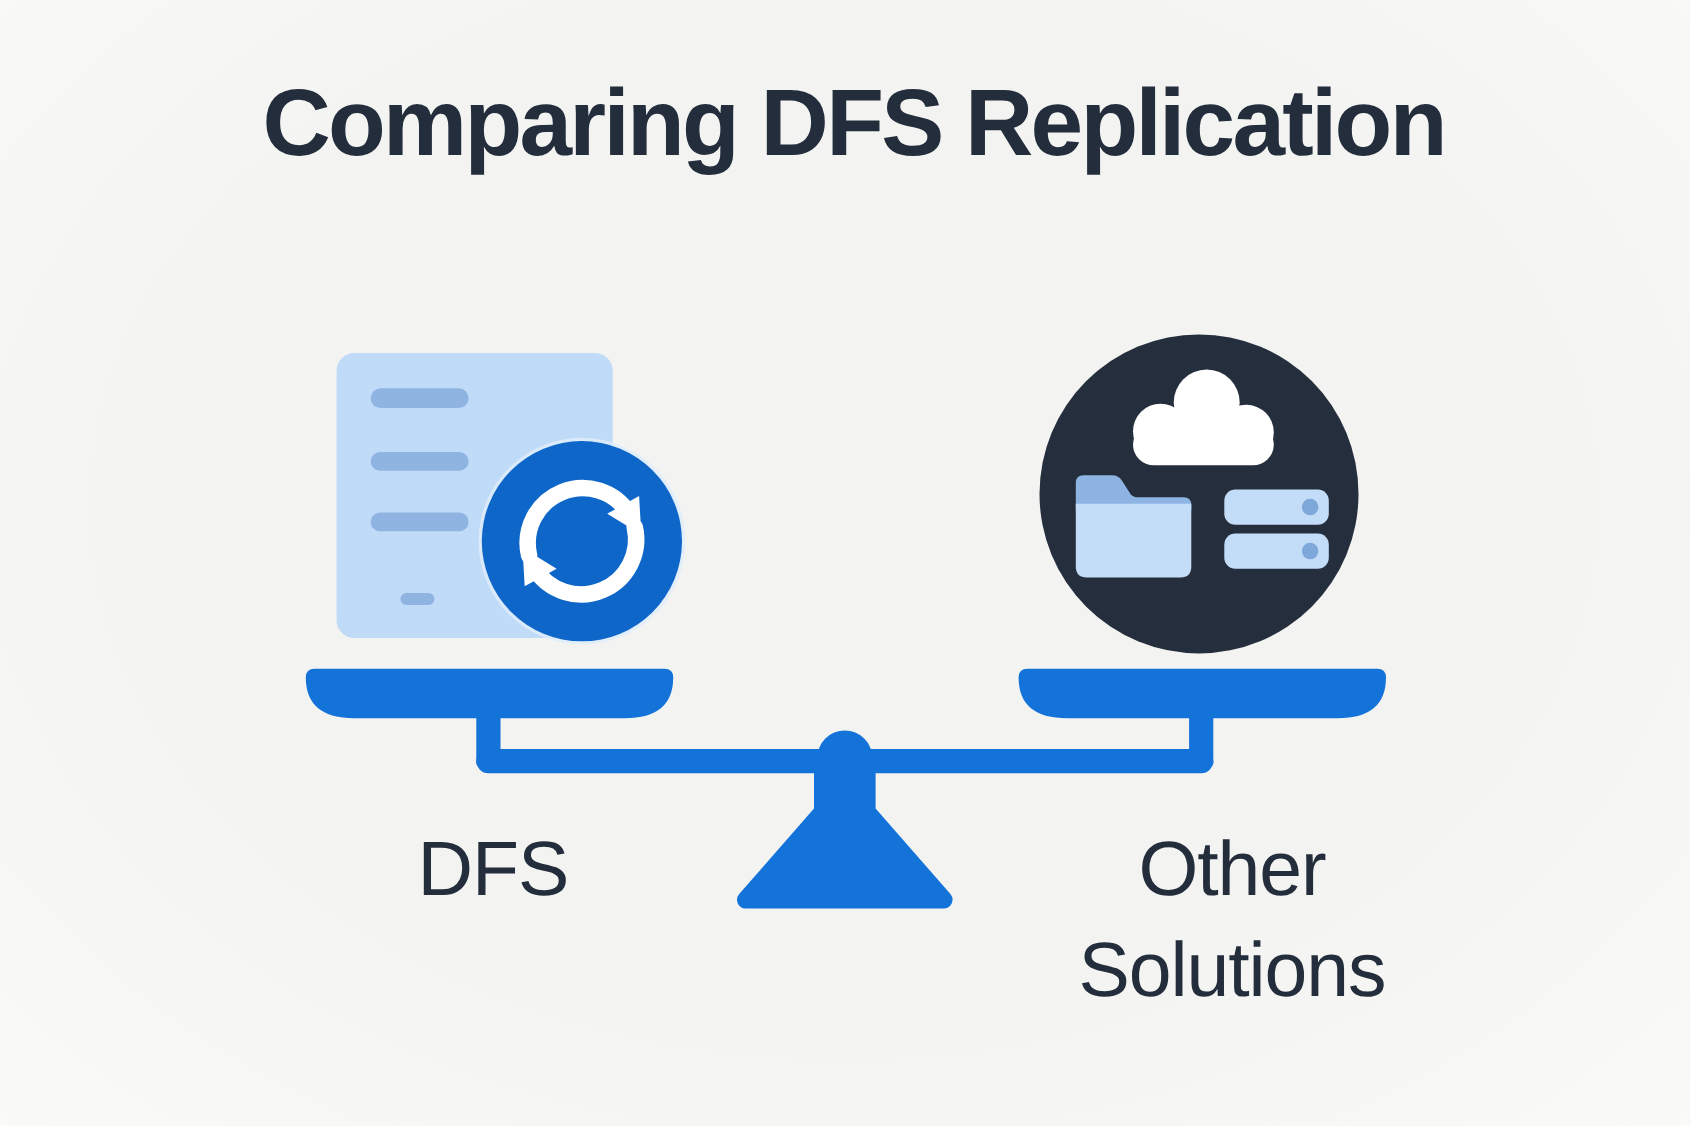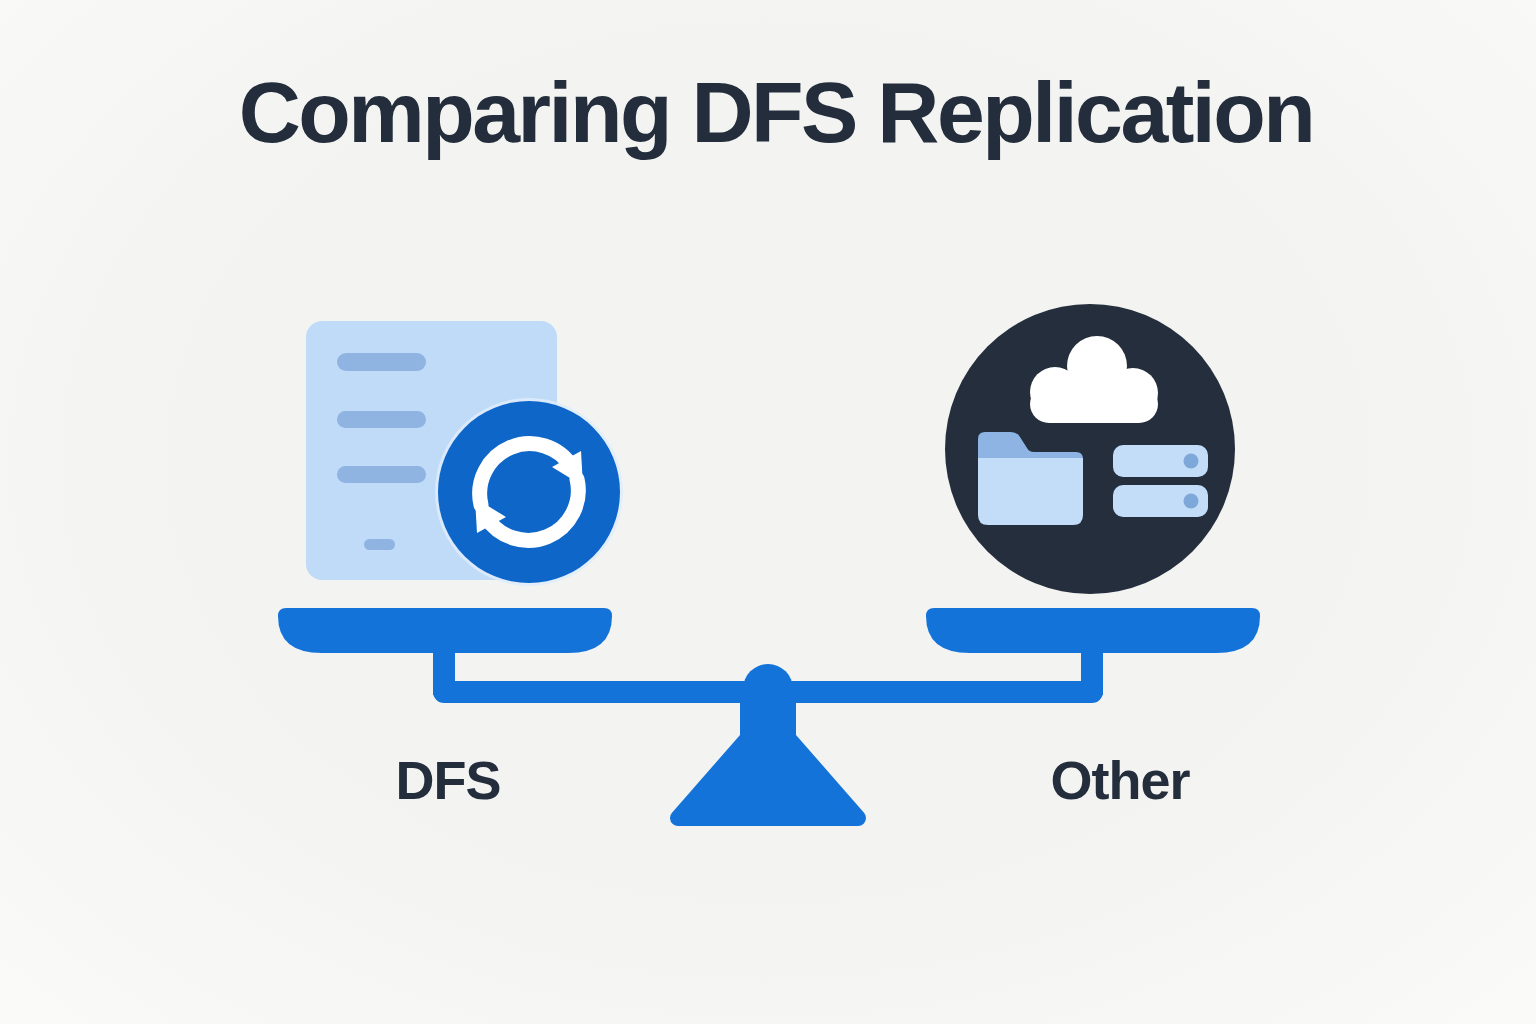--- a/index.html
+++ b/index.html
@@ -89,22 +89,22 @@
   .scale-part{fill:var(--color-scale);}
   .scale-part.rounded{stroke:var(--color-scale);stroke-width:16;stroke-linejoin:round;}
 
   
   .side-label{
     position:absolute;
     top:745px;
     width:400px;
     text-align:center;
     color:var(--color-heading);
-    font-size:54px;
-    font-weight:700;
+    font-size:70px;
+    font-weight:400;
     line-height:1.3;
     letter-spacing:-1px;
   }
   .side-label.left{left:248px;}
   .side-label.right{left:920px;}
 </style>
 </head>
 <body>
 
 <div class="canvas">
@@ -162,15 +162,15 @@
 
     <rect class="scale-part" x="433" y="681" width="670" height="22" rx="11"></rect>
 
     <path class="scale-part" d="M 743 705 V 689 A 25 25 0 0 1 793 689 V 705 Z"></path>
 
     <path class="scale-part rounded" d="M 748 698 V 738 L 678 818 H 858 L 788 738 V 698 Z"></path>
   </svg>
 
   <div class="side-label left"><span>DFS</span><br></div>
 
-  <div class="side-label right"><span>Other</span><br></div>
+  <div class="side-label right"><span>Other</span><br><span>Solutions</span></div>
 
 </div>
 
 </body></html>

